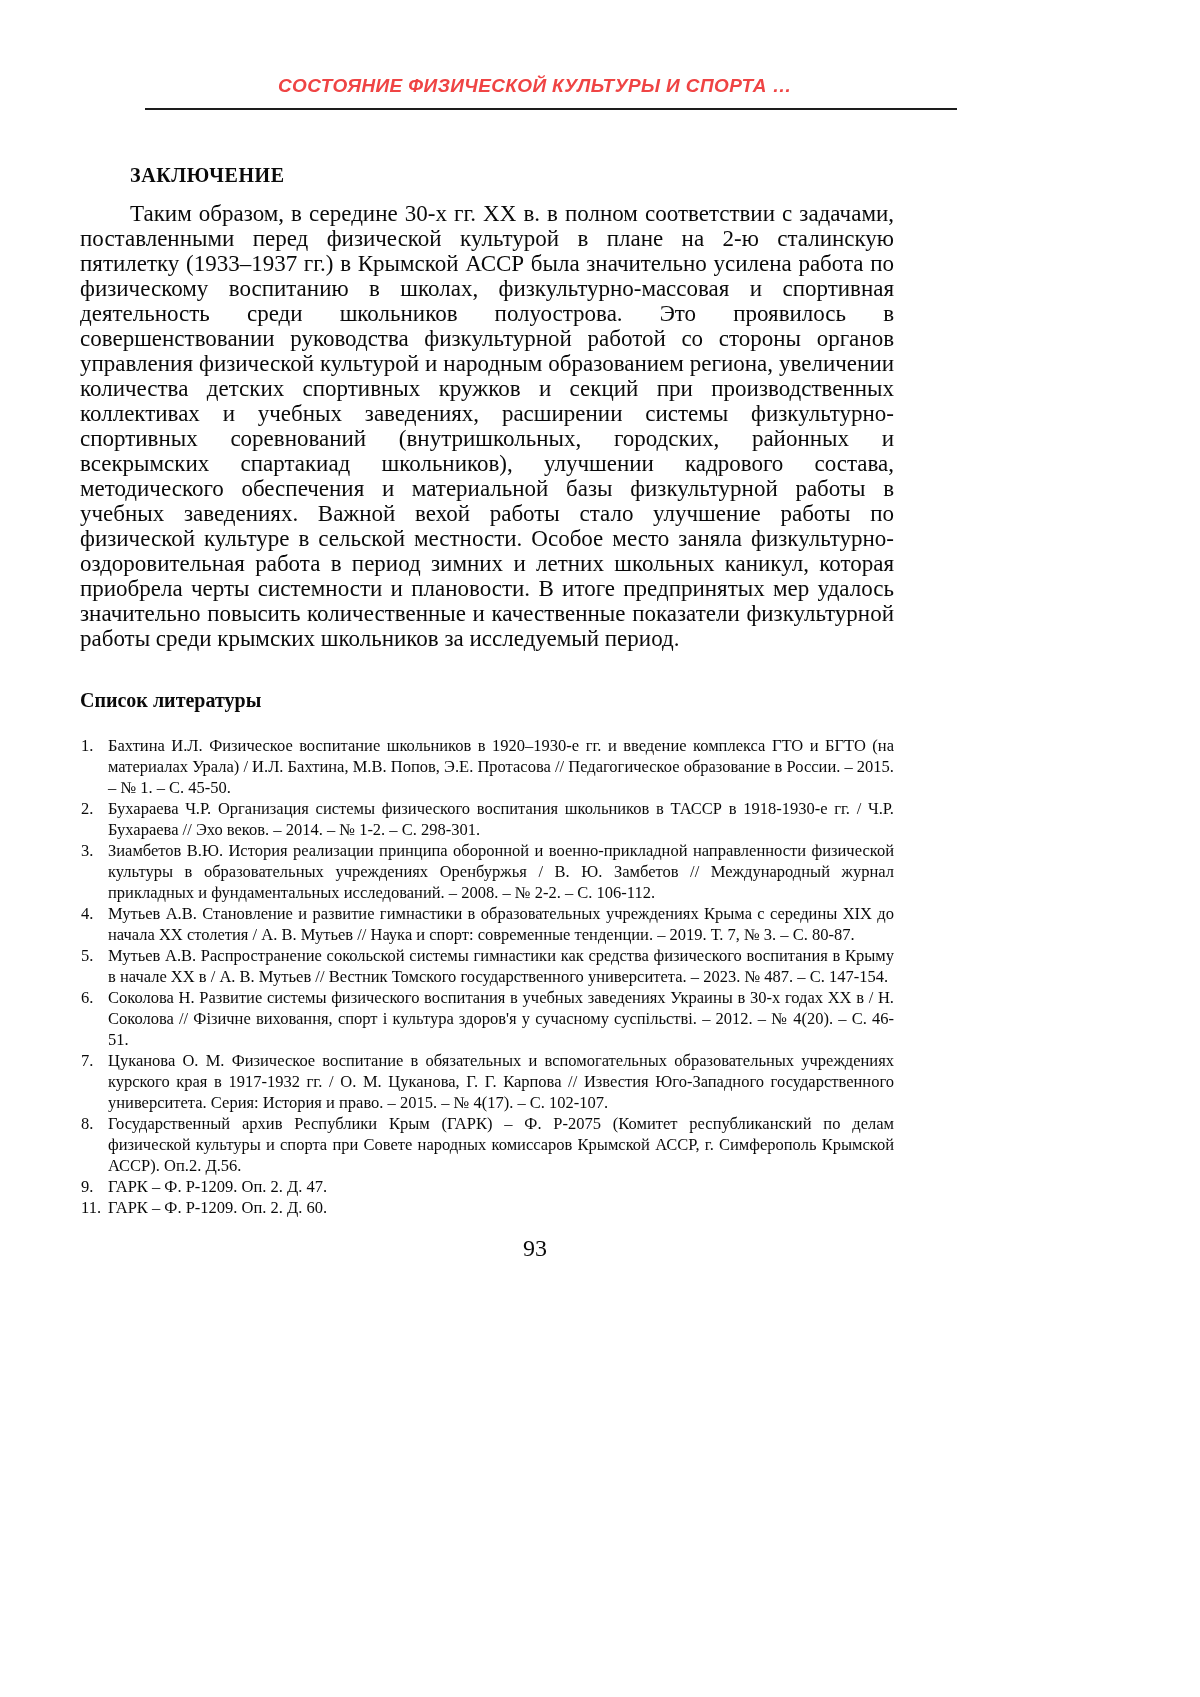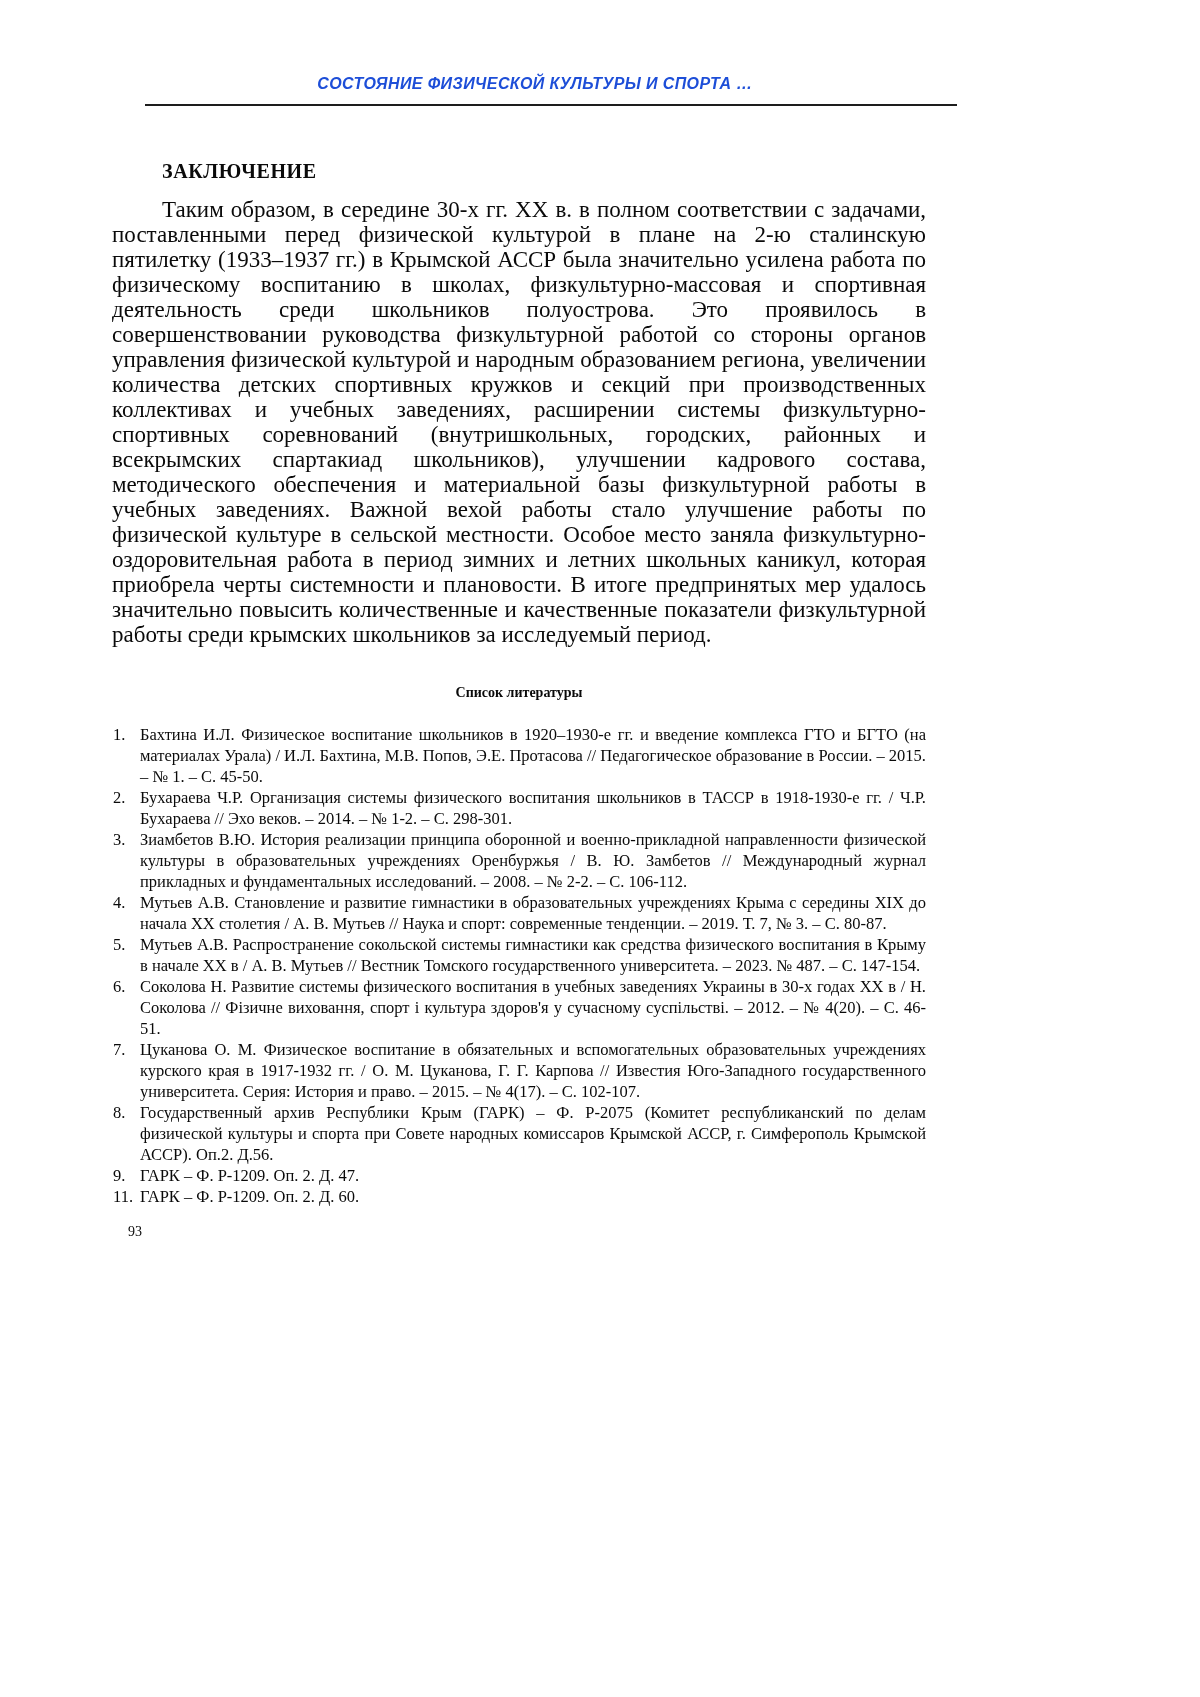--- a/index.html
+++ b/index.html
@@ -17,51 +17,51 @@
     background: #ffffff;
     overflow: hidden;
   }
   .running-title {
     margin: 75px 0 0 128px;
     width: 814px;
     text-align: center;
     font-family: "Liberation Sans", sans-serif;
     font-weight: bold;
     font-style: italic;
-    font-size: 16px;
+    font-size: 19px;
     letter-spacing: 0.4px;
-    color: #1d4ed8;
+    color: #ef4444;
   }
   .header-rule {
     margin: 11px 0 0 145px;
     width: 812px;
     border-top: 2px solid #1d1d1d;
   }
   .content {
-    margin-left: 112px;
+    margin-left: 80px;
     width: 814px;
   }
   .section-heading {
     margin-top: 54px;
     margin-left: 50px;
     font-size: 20px;
     font-weight: bold;
     letter-spacing: 0.6px;
   }
   .body-paragraph {
     margin-top: 14px;
     font-size: 23px;
     line-height: 25px;
     text-align: justify;
     text-indent: 50px;
   }
   .references-heading {
     margin-top: 38px;
-    text-align: center;
-    font-size: 14px;
+    text-align: left;
+    font-size: 20px;
     font-weight: bold;
   }
   .references-list {
     margin-top: 23px;
     list-style: none;
     font-size: 16.5px;
     line-height: 21px;
   }
   .ref-item {
     position: relative;
@@ -70,21 +70,22 @@
   }
   .ref-num {
     position: absolute;
     left: 1px;
     top: 0;
   }
   .page-number {
     margin-top: 17px;
     width: 814px;
     margin-left: 128px;
-    font-size: 14px;
+    text-align: center;
+    font-size: 24px;
   }
 </style>
 </head>
 <body>
 
 <div class="page">
 
   <header>
     <div class="running-title">СОСТОЯНИЕ ФИЗИЧЕСКОЙ КУЛЬТУРЫ И СПОРТА …</div>
     <div class="header-rule"></div>

